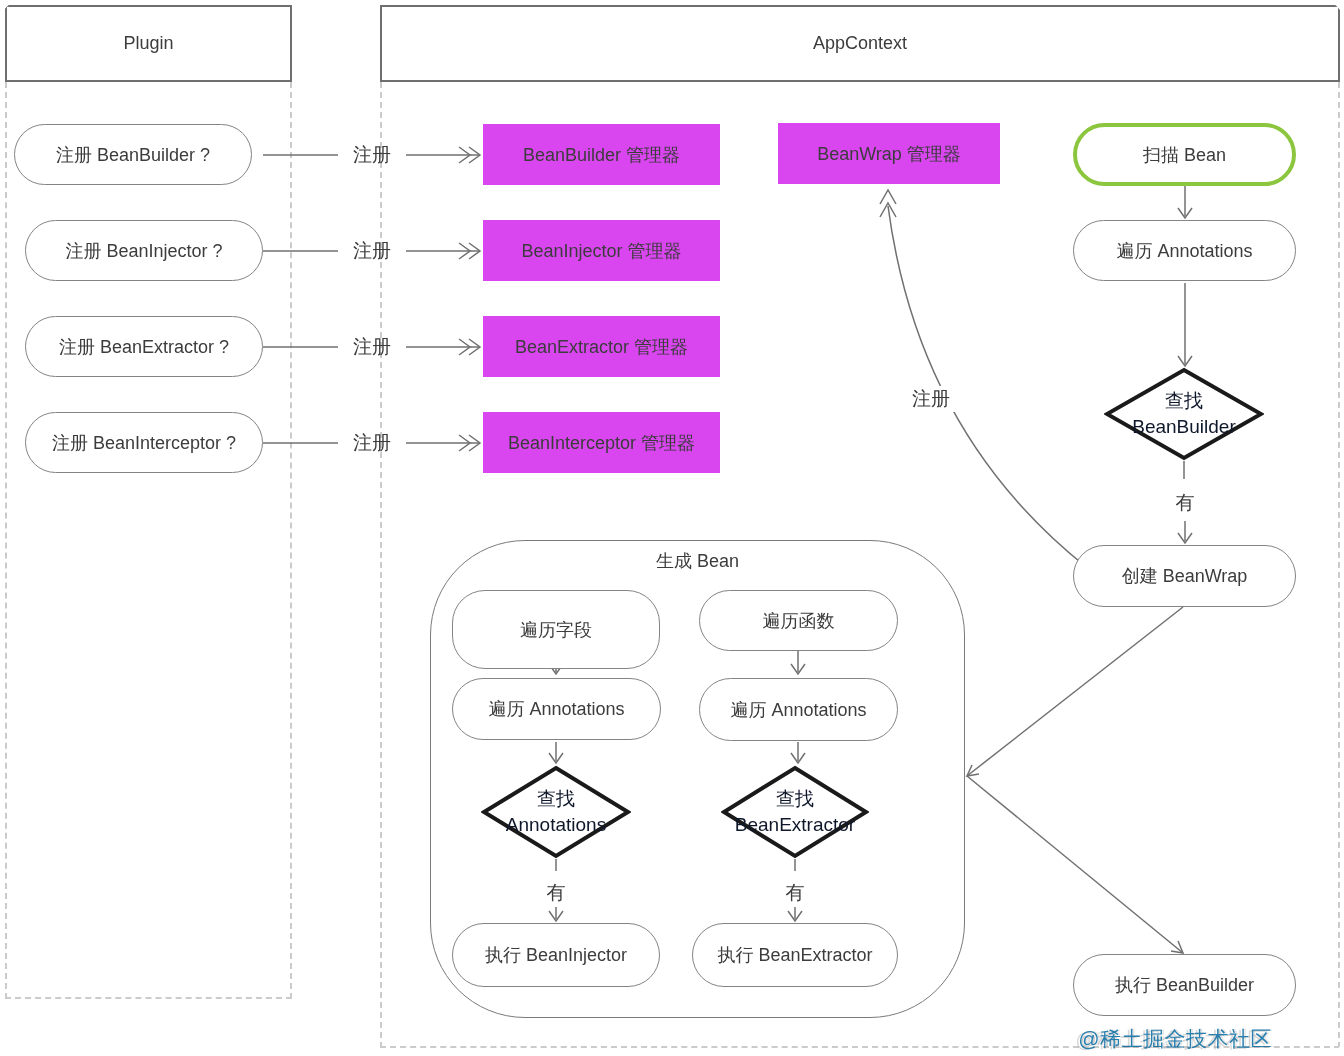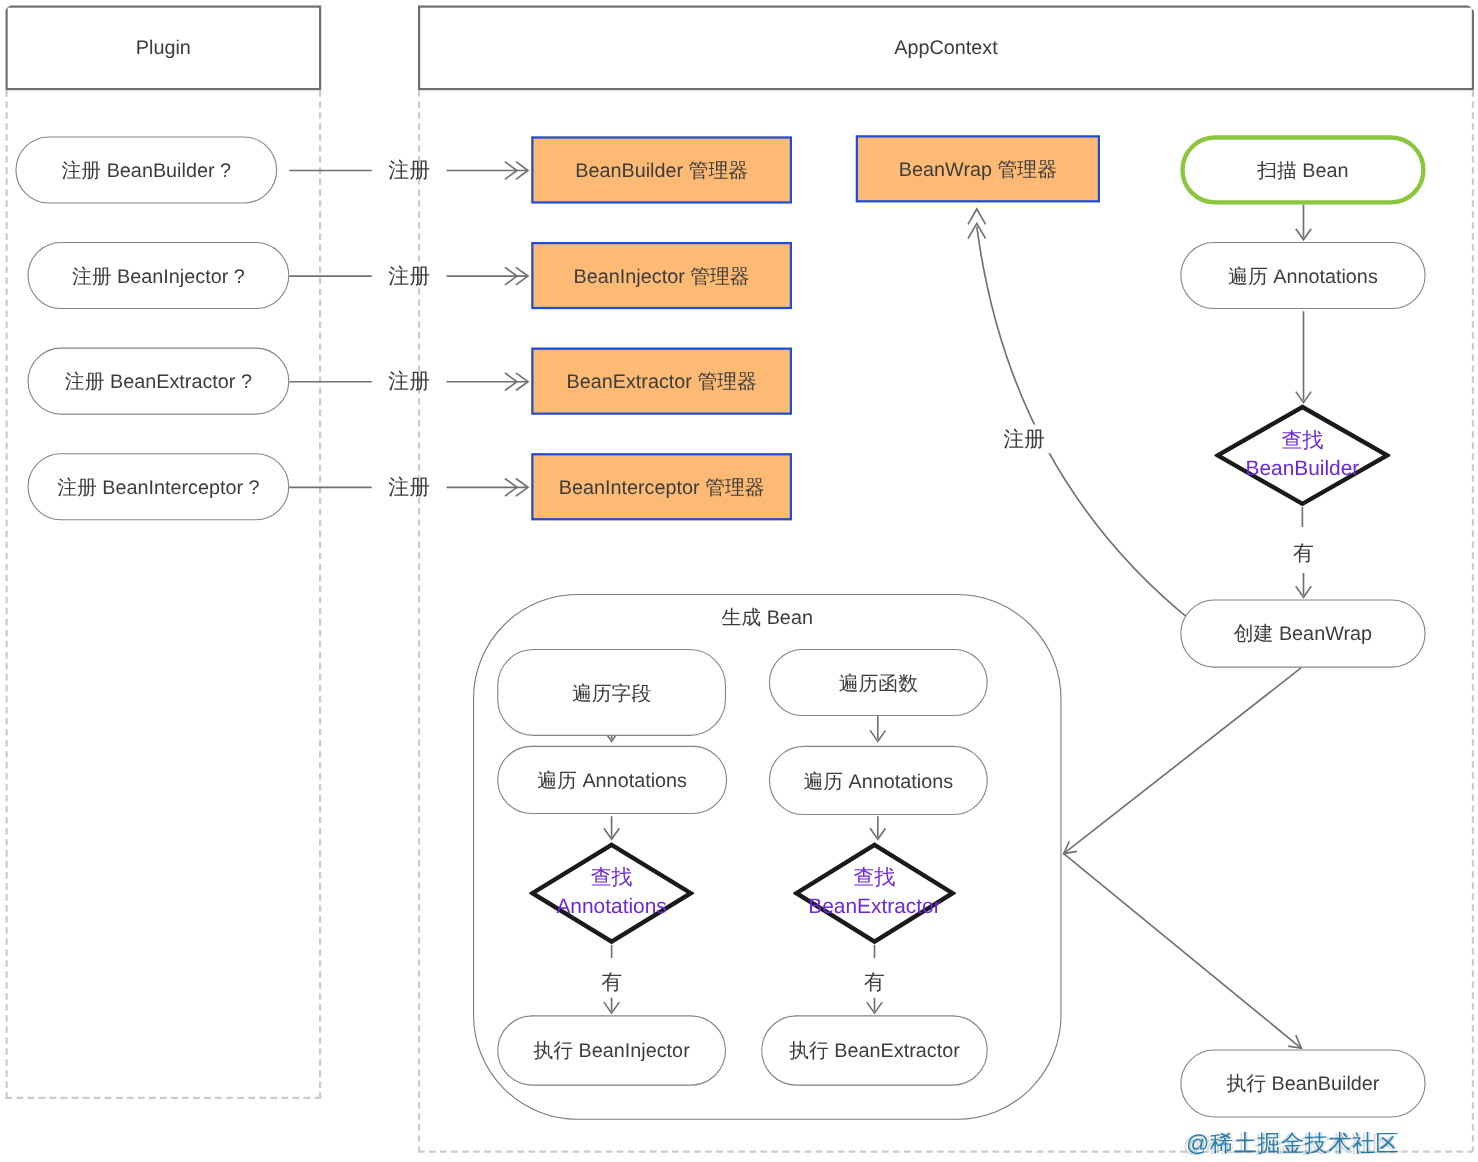--- a/index.html
+++ b/index.html
@@ -17,39 +17,39 @@
     position:absolute;border:2px dashed #cbcbcb;border-top:none;
     box-sizing:border-box;background:transparent;
   }
   .pill{
     position:absolute;background:#ffffff;border:1.5px solid #848484;border-radius:33px;
     display:flex;align-items:center;justify-content:center;
     font-size:18px;white-space:nowrap;box-sizing:border-box;
   }
   .pill.green{border:4px solid var(--accent);}
   .rect{
-    position:absolute;background:#fdba74;border:2px solid #1d4ed8;
+    position:absolute;background:#d946ef;border:2px solid #d946ef;
     display:flex;align-items:center;justify-content:center;
     font-size:18px;white-space:nowrap;box-sizing:border-box;
   }
   .gen{
     position:absolute;background:#ffffff;border:1.5px solid #7a7a7a;border-radius:95px;
     box-sizing:border-box;
   }
   .gen-title{
     position:absolute;font-size:18px;display:flex;align-items:center;justify-content:center;
     white-space:nowrap;
   }
   .edges{position:absolute;left:0;top:0;}
   .edges path{stroke:var(--line);stroke-width:1.5;fill:none;}
   .diamond{position:absolute;}
   .diamond svg{position:absolute;left:0;top:0;}
   .diamond .dtext{
     position:absolute;inset:0;display:flex;flex-direction:column;align-items:center;justify-content:center;
-    font-size:19px;line-height:26px;white-space:nowrap;color:#6d28d9;text-align:center;
+    font-size:19px;line-height:26px;white-space:nowrap;color:#0f172a;text-align:center;
   }
   .elabel{
     position:absolute;font-size:19px;display:flex;align-items:center;justify-content:center;
     white-space:nowrap;color:#3c3c3c;
   }
   .elabel.bg{background:#ffffff;padding:0 5px;}
   .watermark{
     position:absolute;font-size:21px;color:#0369a1;opacity:.85;white-space:nowrap;
     text-shadow:-3px 1px 0 rgba(150,150,150,.45), 2px 0 0 rgba(170,170,170,.35);
     letter-spacing:0.5px;

